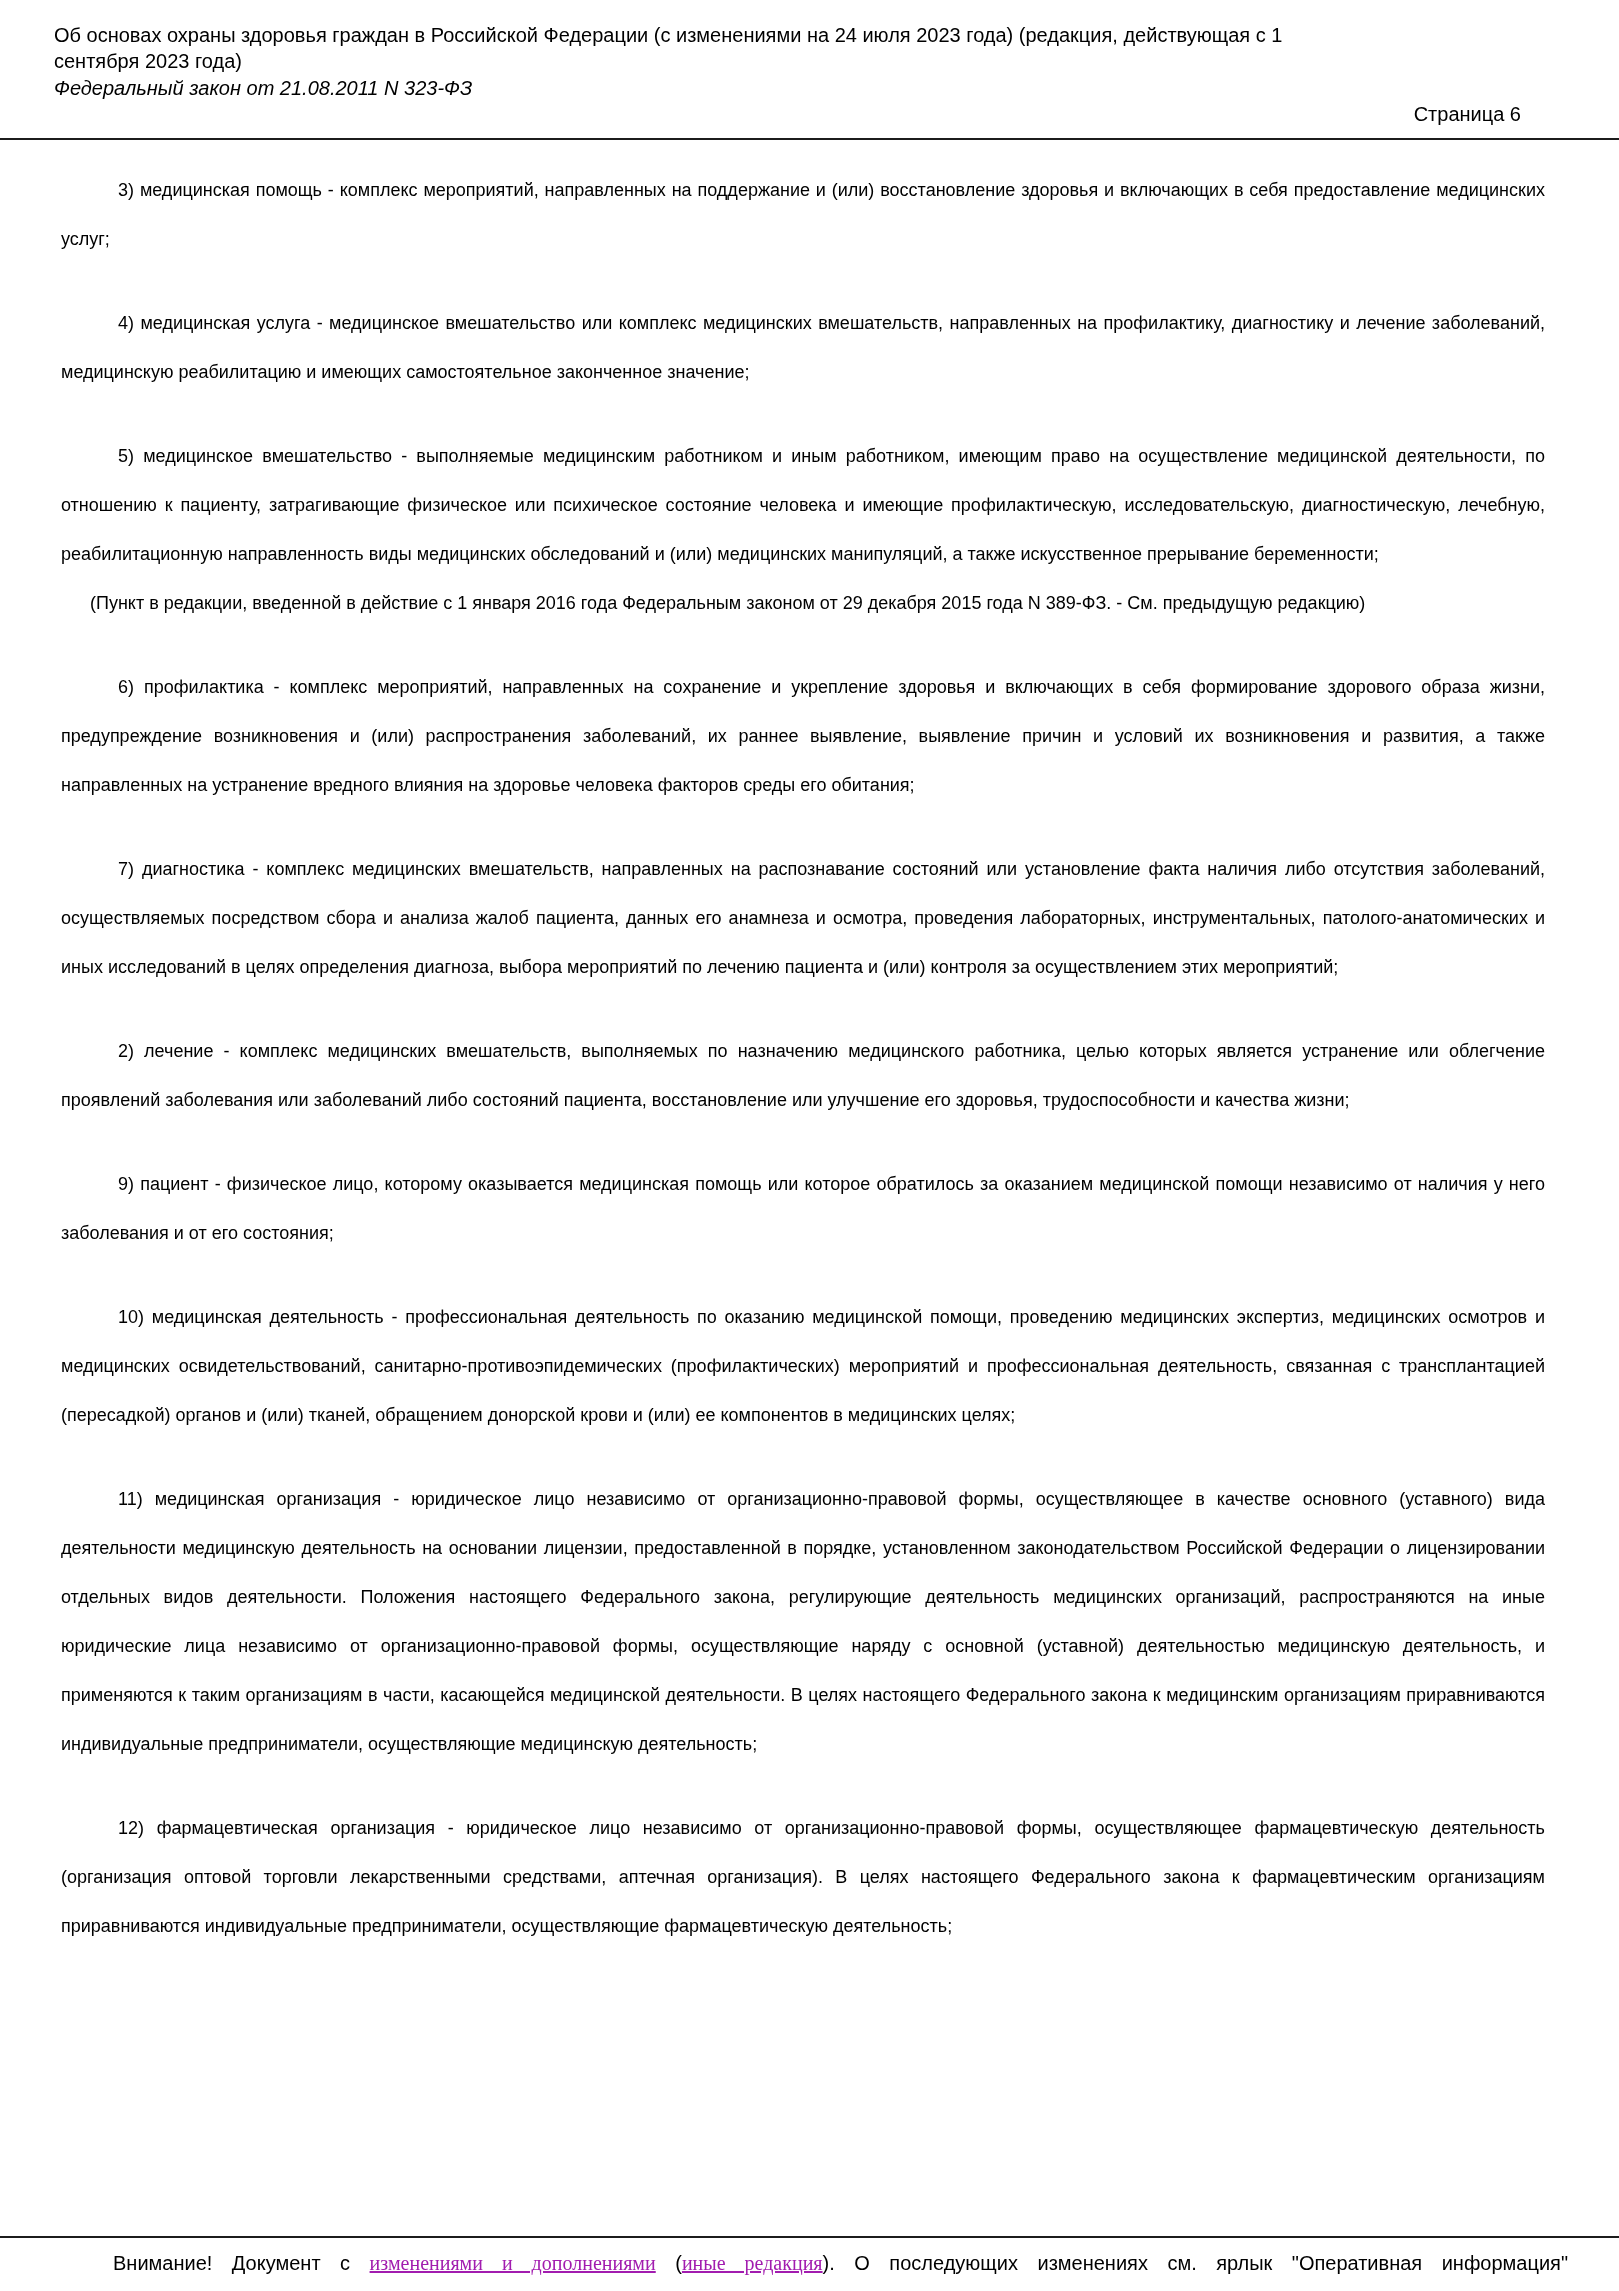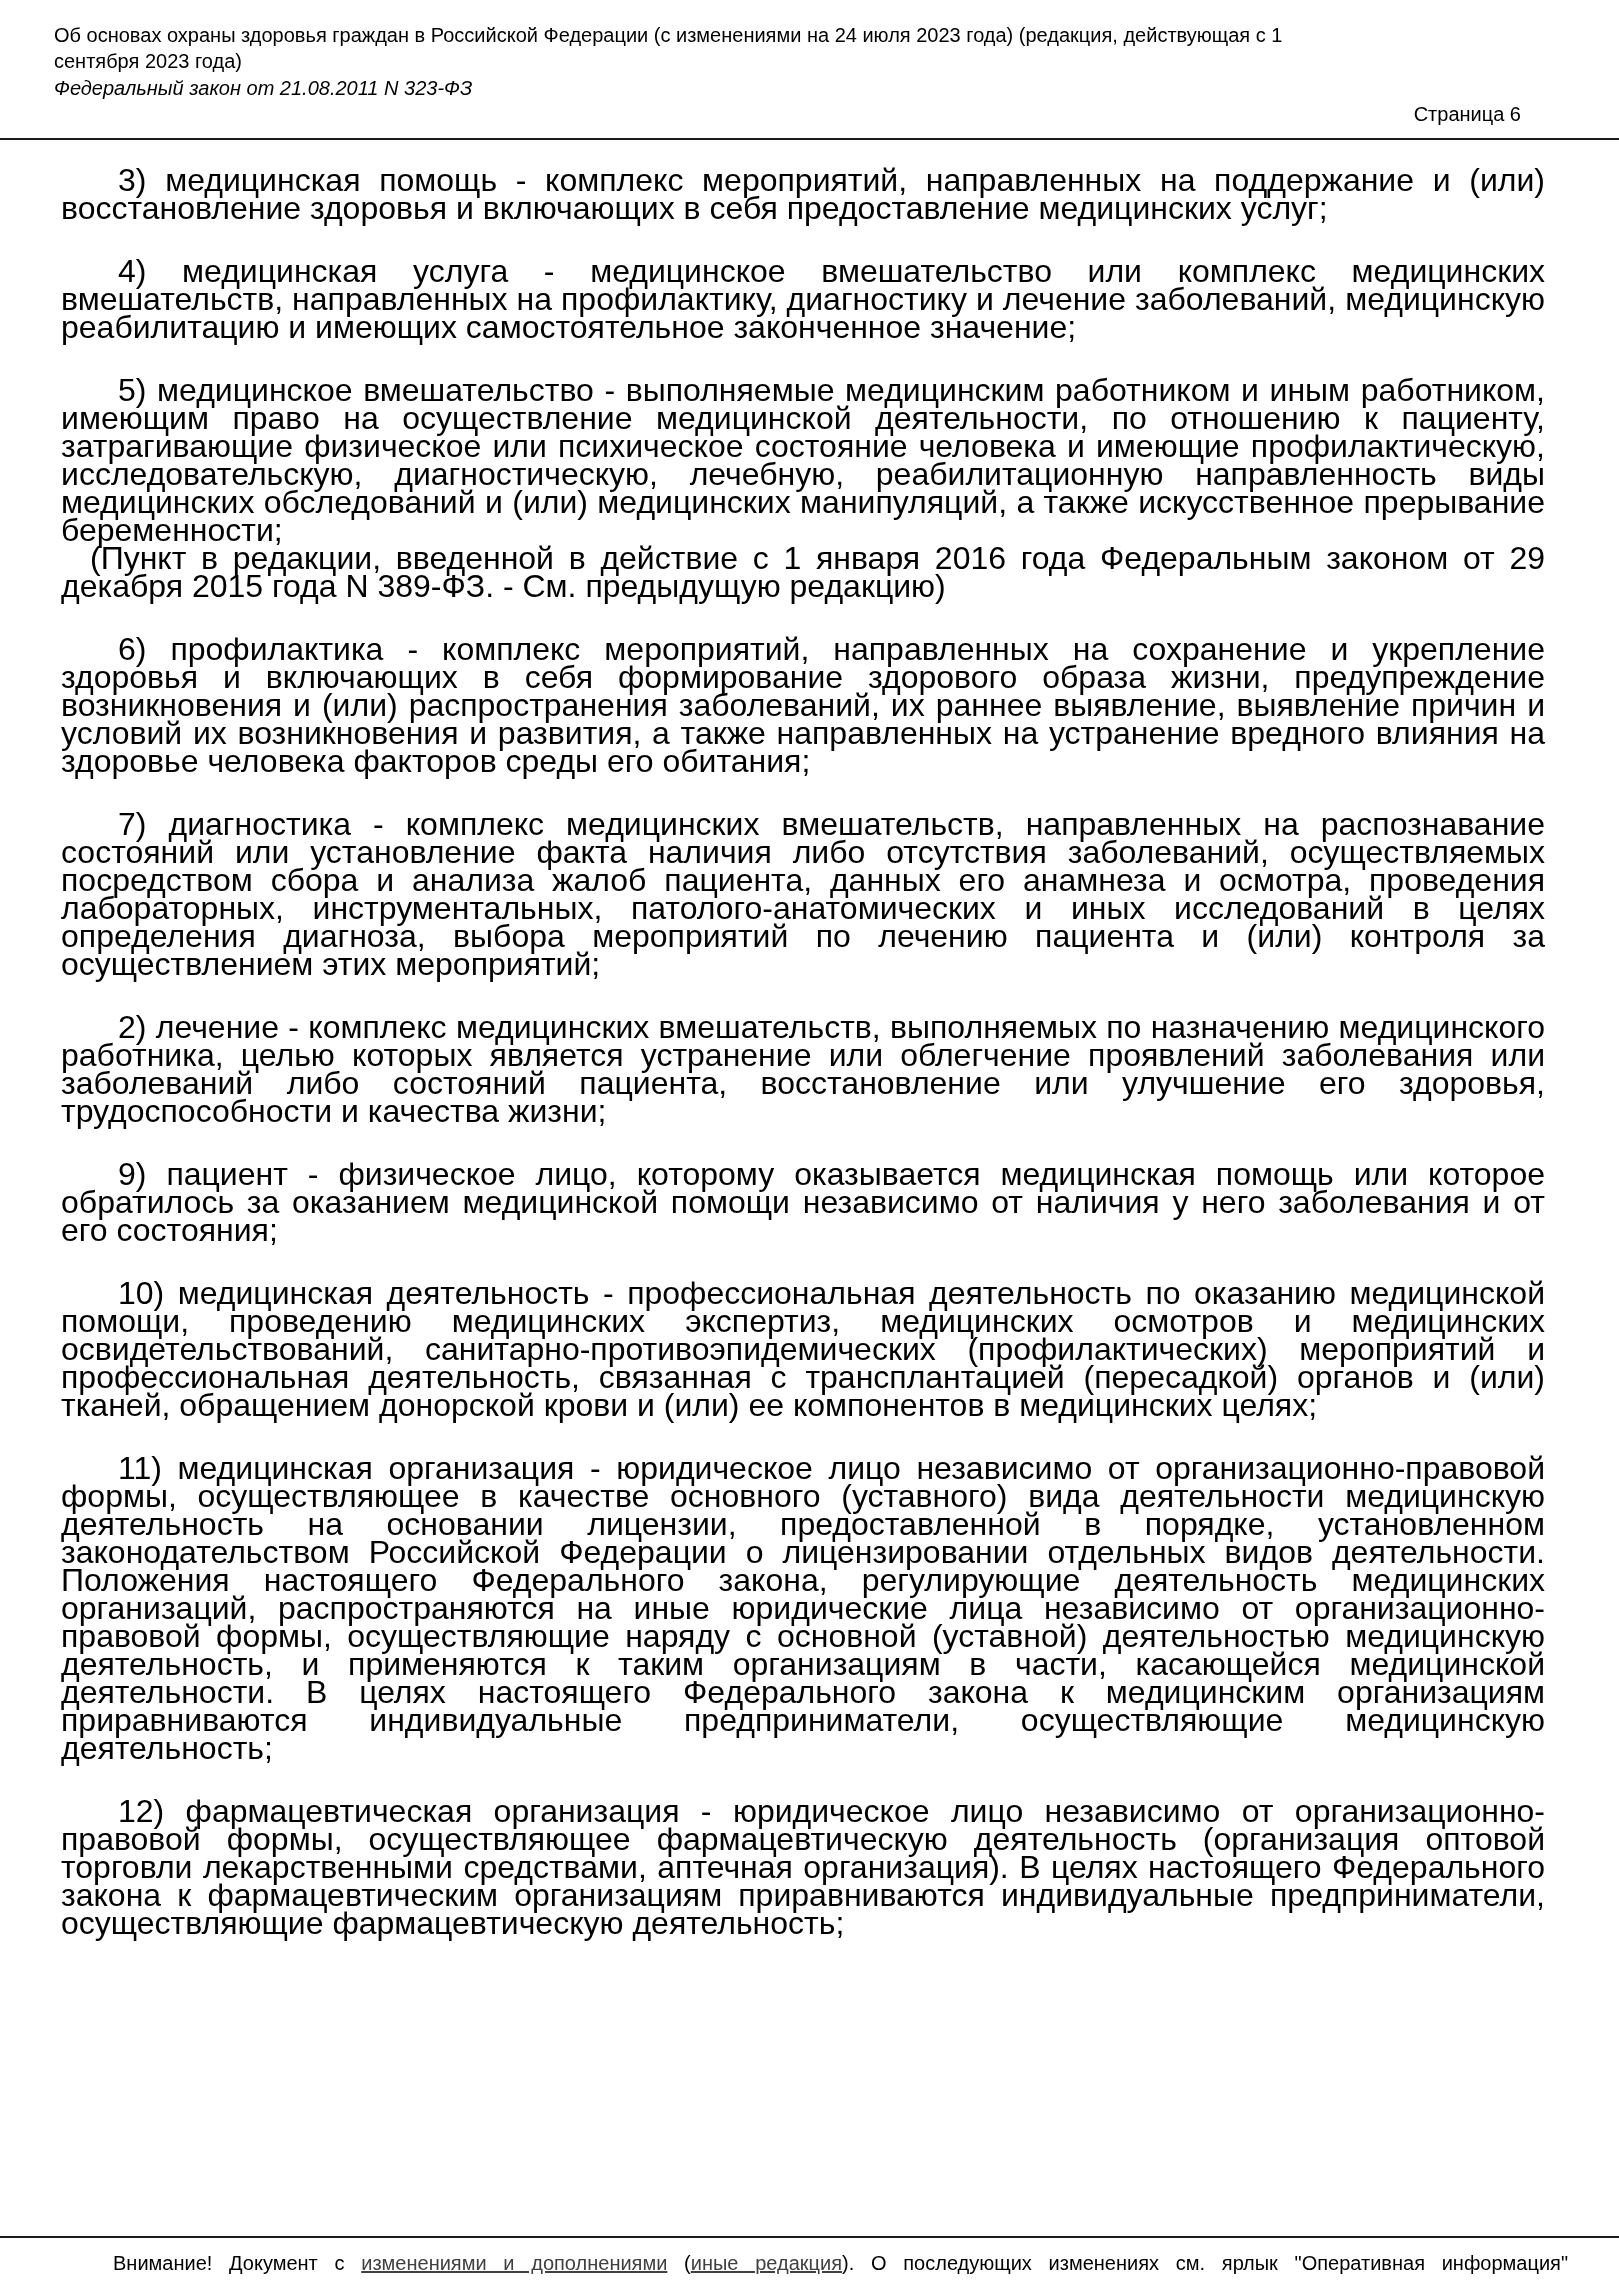--- a/index.html
+++ b/index.html
@@ -30,22 +30,22 @@
   .header-rule {
     height: 0;
     border: none;
     border-top: 2px solid #1c1c1c;
     margin: 10.8px 0 0 0;
   }
 
   
   .doc-body {
     padding: 25.5px 74px 0 61px;
-    font-size: 32px;
-    line-height: 28px;
+    font-size: 18px;
+    line-height: 49px;
   }
   .clause { margin: 0 0 35px 0; }
   .clause p { margin: 0; text-align: justify; }
   .clause-text { text-indent: 57px; }
   .amendment-note { text-indent: 29px; }
 
   
   .footer { position: absolute; left: 0; right: 0; bottom: 0; }
   .footer-rule {
     height: 0;
@@ -58,21 +58,21 @@
     font-size: 20px;
     line-height: 26.5px;
   }
   .footer-notice {
     margin: 0;
     text-indent: 59px;
     text-align: justify;
     text-align-last: justify;
   }
   .footer-system { margin: 0; }
-  a.doc-link { color: #404040; text-decoration: underline; cursor: pointer; }
+  a.doc-link { color: #a21caf; text-decoration: underline; cursor: pointer; font-family: Liberation Serif, serif; }
 </style>
 </head>
 <body>
 
 <div class="page">
 
   <div class="header">
     <div class="header-titleblock">
       <p class="header-title">Об основах охраны здоровья граждан в Российской Федерации (с изменениями на 24 июля 2023 года) (редакция, действующая с 1 сентября 2023 года)</p>
       <p class="header-law">Федеральный закон от 21.08.2011 N 323-ФЗ</p>

